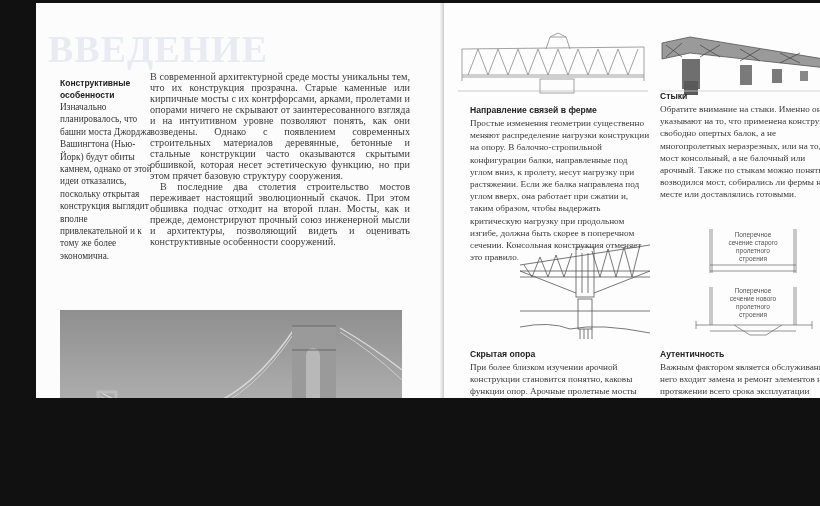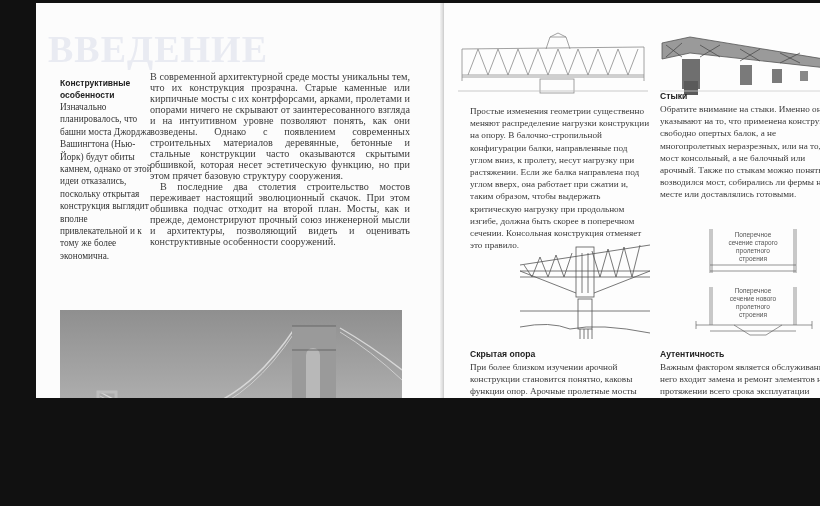--- a/index.html
+++ b/index.html
@@ -112,20 +112,21 @@
         <rect x="24" y="48" width="14" height="14" fill="#5a5a5a"></rect>
         <rect x="80" y="32" width="12" height="20" fill="#7a7a7a"></rect>
         <rect x="112" y="36" width="10" height="14" fill="#7a7a7a"></rect>
         <rect x="140" y="38" width="8" height="10" fill="#888"></rect>
         <rect x="160" y="38" width="6" height="8" fill="#999"></rect>
         <path d="M0 58 L186 58" stroke="#ccc" stroke-width="0.8"></path>
       </svg>
     </div>
 
     <div class="section" style="left:26px; top:102px; width:180px;">
+      <h4>Направление связей в ферме</h4>
       <p>Простые изменения геометрии существенно меняют распределение нагрузки конструкции на опору. В балочно-стропильной конфигурации балки, направленные под углом вниз, к пролету, несут нагрузку при растяжении. Если же балка направлена под углом вверх, она работает при сжатии и, таким образом, чтобы выдержать критическую нагрузку при продольном изгибе, должна быть скорее в поперечном сечении. Консольная конструкция отменяет это правило.</p>
     </div>
 
     <div class="section" style="left:216px; top:88px; width:180px;">
       <h4>Стыки</h4>
       <p>Обратите внимание на стыки. Именно они указывают на то, что применена конструкция свободно опертых балок, а не многопролетных неразрезных, или на то, что мост консольный, а не балочный или арочный. Также по стыкам можно понять, как возводился мост, собирались ли фермы на месте или доставлялись готовыми.</p>
     </div>
 
     <div class="sketch" style="left:76px; top:240px; width:130px; height:100px;">
       <svg width="130" height="100" viewBox="0 0 130 100">

